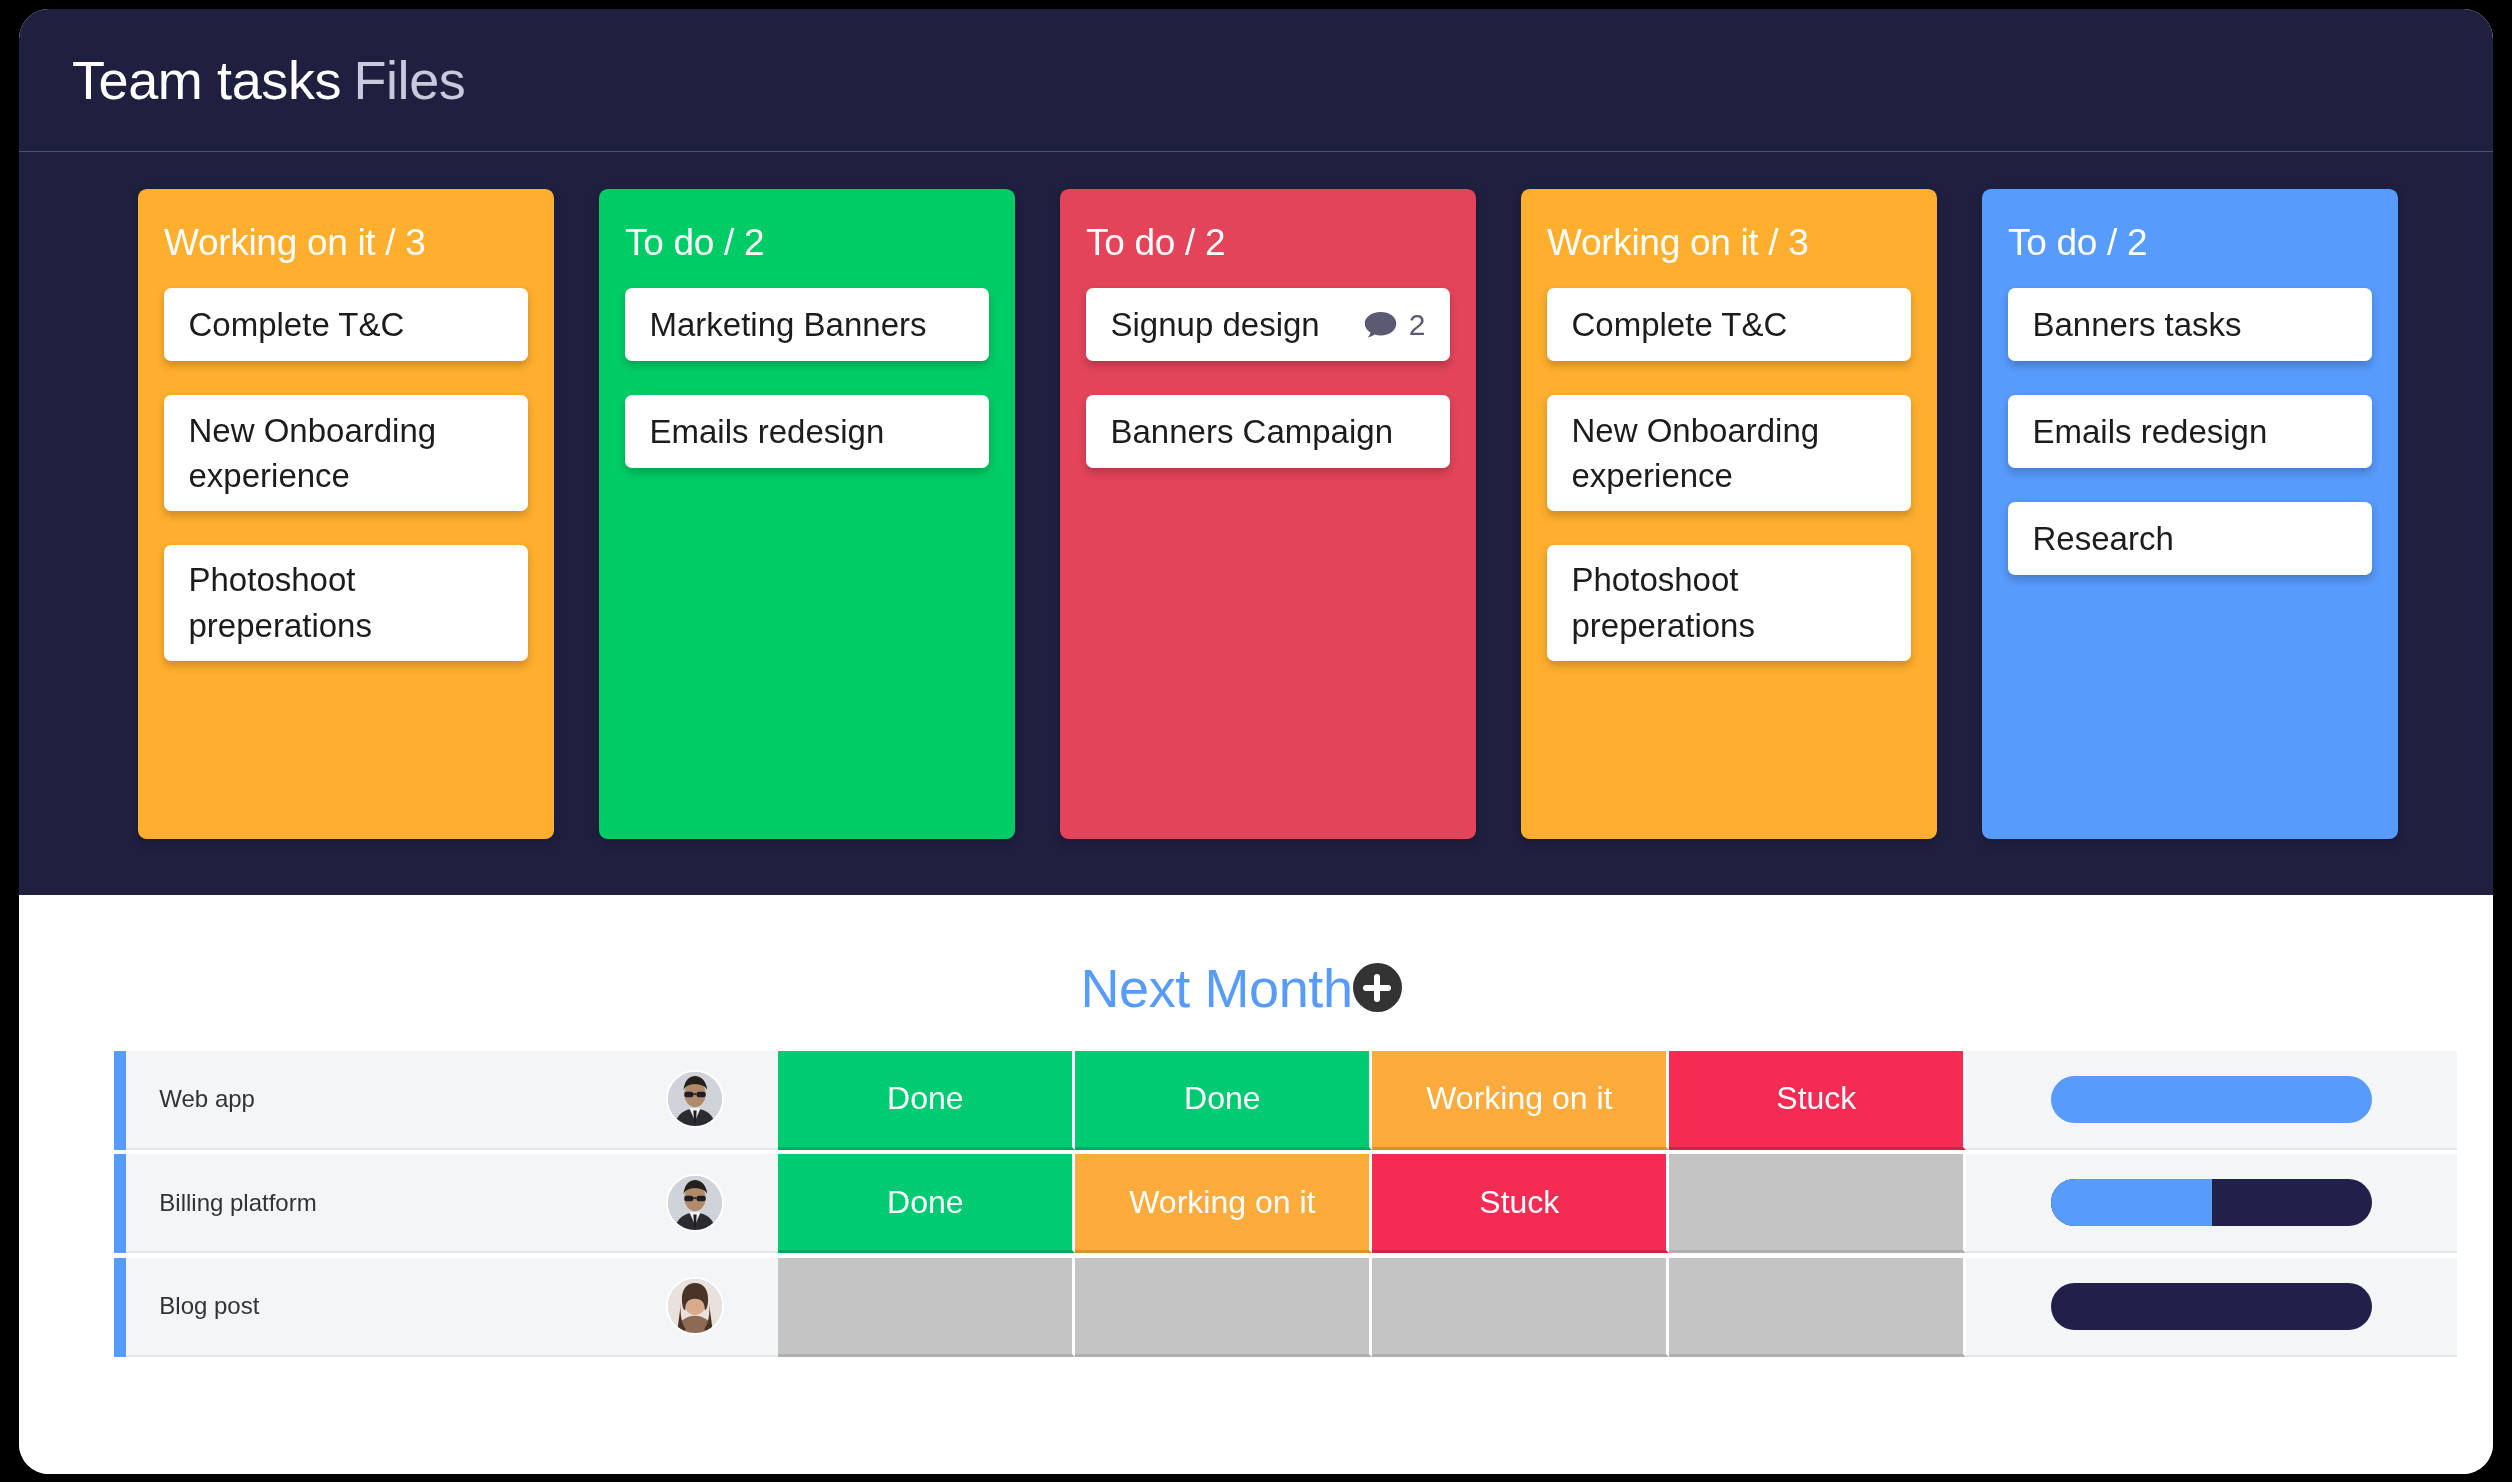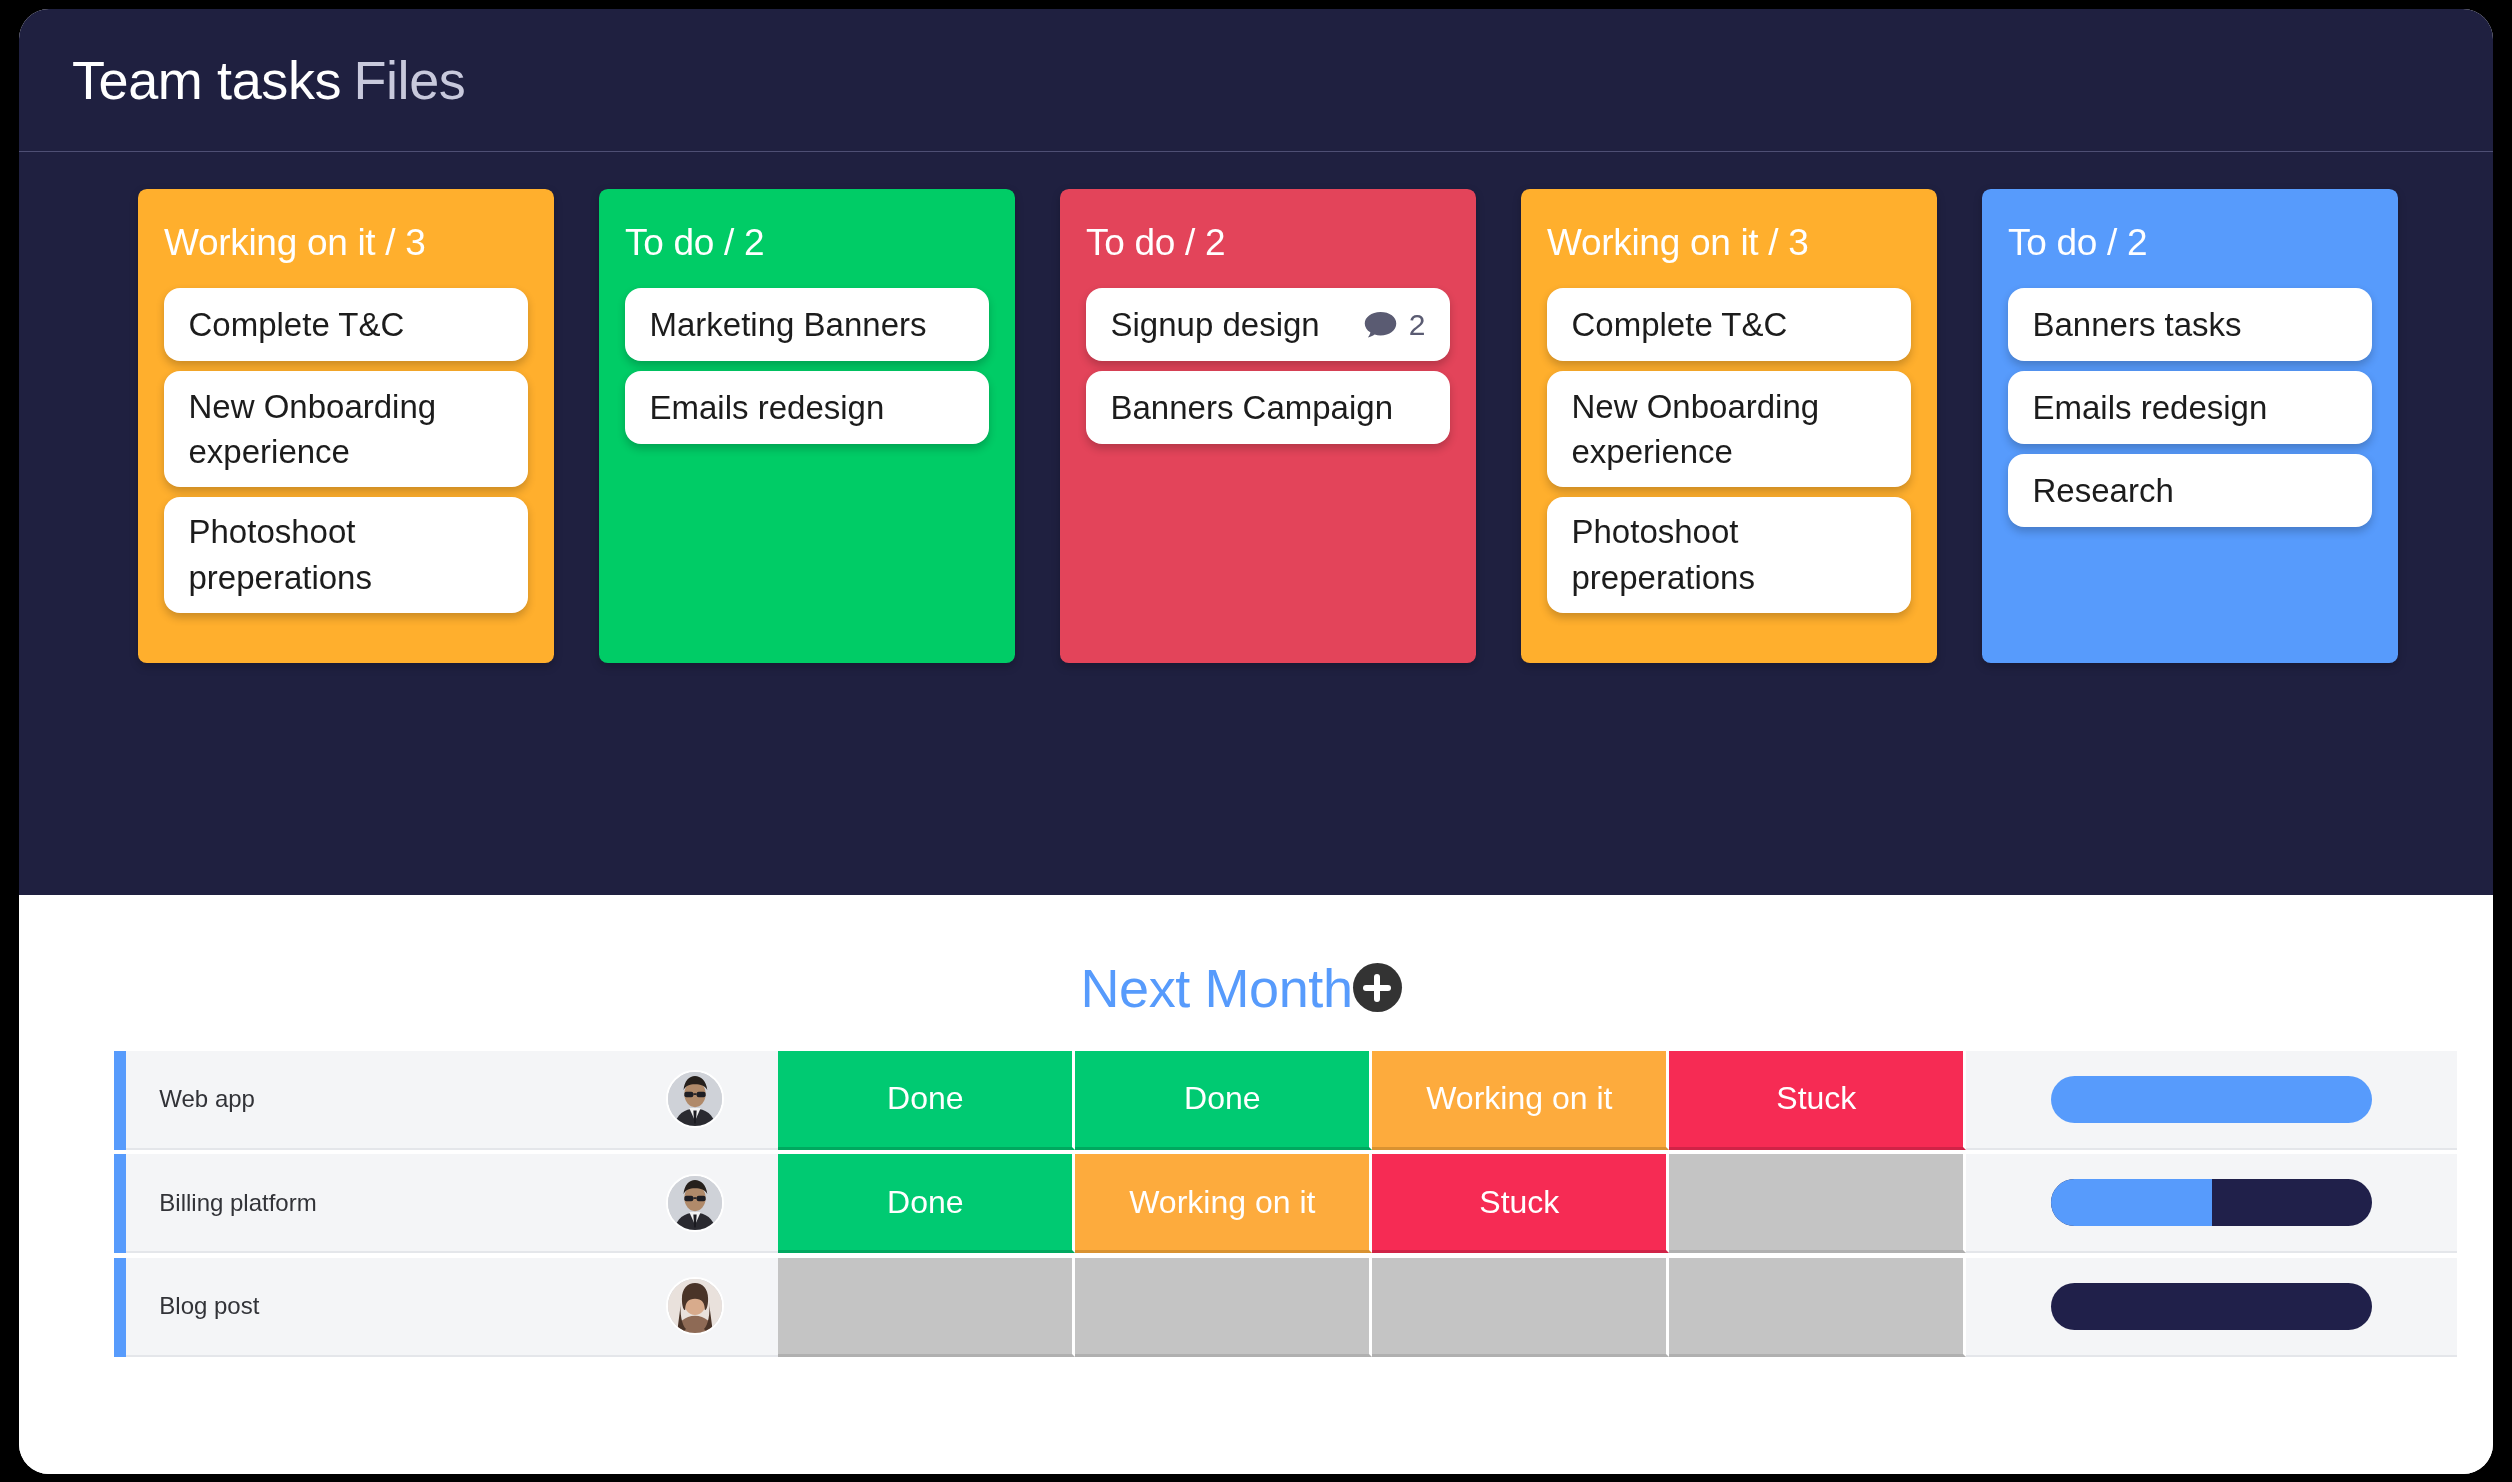--- a/index.html
+++ b/index.html
@@ -57,21 +57,21 @@
 
   #columns {
     display: flex;
     gap: 45px;
     padding: 37px 0 0 119px;
     flex: 1 1 auto;
   }
 
   .column {
     width: 416px;
-    height: 474px;
+    height: 650px;
     border-radius: 8.8px;
     box-shadow: 0 3.5px 8.8px rgba(0,0,0,0.22);
     display: flex;
     flex-direction: column;
     padding: 0 26px;
     position: relative;
   }
   .column.orange { background: #FFAF2D; }
   .column.green  { background: #00CC66; }
   .column.red    { background: #E3445A; }
@@ -81,22 +81,22 @@
     color: #ffffff;
     font-size: 37px;
     font-weight: 400;
     padding: 33px 0 24.5px 0;
     letter-spacing: -0.3px;
     white-space: nowrap;
   }
 
   .card {
     background: #ffffff;
-    border-radius: 16px;
-    margin-bottom: 10px;
+    border-radius: 7px;
+    margin-bottom: 34px;
     box-shadow: 0 4.4px 8px rgba(0,0,0,0.20);
     min-height: 73px;
     display: flex;
     align-items: center;
     padding: 12.3px 24.5px;
     justify-content: space-between;
     gap: 12.3px;
   }
   .card-text {
     font-size: 33px;

